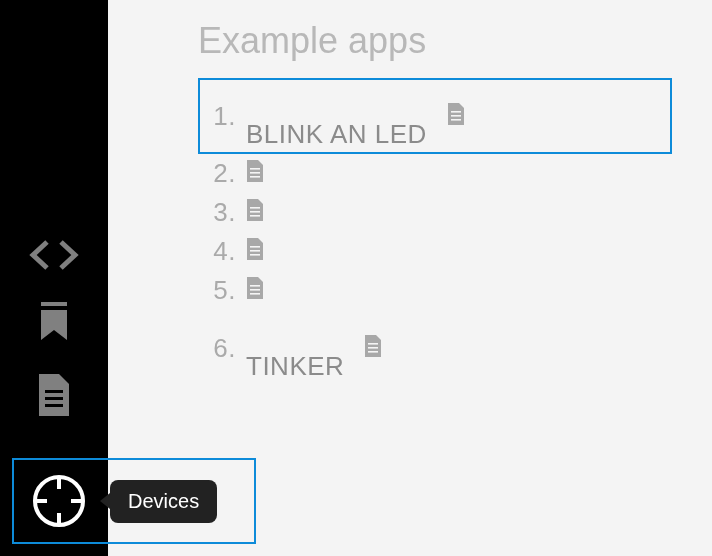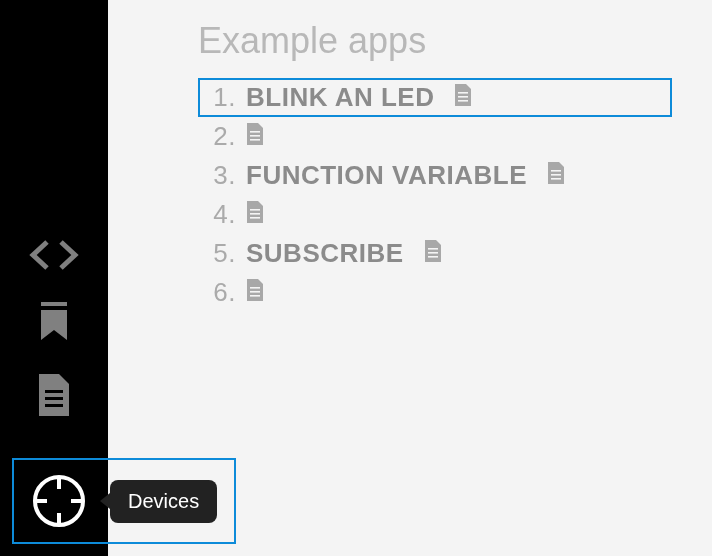--- a/index.html
+++ b/index.html
@@ -29,21 +29,21 @@
       display: flex;
       align-items: center;
       justify-content: center;
       cursor: pointer;
     }
     .sidebar-icon svg { display: block; }
     .devices-area {
       position: absolute;
       left: 12px;
       bottom: 12px;
-      width: 224px;
+      width: 244px;
       height: 86px;
       border: 2px solid #0d8bd9;
       display: flex;
       align-items: center;
     }
     .devices-target {
       width: 58px;
       height: 58px;
       margin-left: 16px;
       display: flex;
@@ -103,23 +103,24 @@
     }
     .app-num {
       color: #aaa;
       font-weight: 300;
       min-width: 30px;
       text-align: right;
       margin-right: 10px;
     }
     .app-name {
       color: #8b8b8b;
-      font-weight: 700;
+      font-weight: 400;
       text-transform: uppercase;
       margin-right: 20px;
+      margin-top: 37px;
     }
     .app-file-icon {
       color: #a8a8a8;
     }
   </style>
 </head>
 <body>
 
 <div class="sidebar">
   <div class="sidebar-icon">
@@ -174,49 +175,48 @@
         <span class="app-num">2.</span>
         <span class="app-file-icon"><svg width="18" height="22" viewBox="0 0 18 22" fill="currentColor">
             <path d="M1 0 L12 0 L17 5 L17 22 L1 22 Z"></path>
             <rect x="4" y="8" width="10" height="1.6" fill="#f4f4f4"></rect>
             <rect x="4" y="12" width="10" height="1.6" fill="#f4f4f4"></rect>
             <rect x="4" y="16" width="10" height="1.6" fill="#f4f4f4"></rect>
           </svg></span>
       </li>
       <li class="app-item">
         <span class="app-num">3.</span>
-        <span class="app-name">FUNCTION VARIABLE</span>
         <span class="app-file-icon"><svg width="18" height="22" viewBox="0 0 18 22" fill="currentColor">
             <path d="M1 0 L12 0 L17 5 L17 22 L1 22 Z"></path>
             <rect x="4" y="8" width="10" height="1.6" fill="#f4f4f4"></rect>
             <rect x="4" y="12" width="10" height="1.6" fill="#f4f4f4"></rect>
             <rect x="4" y="16" width="10" height="1.6" fill="#f4f4f4"></rect>
           </svg></span>
       </li>
       <li class="app-item">
         <span class="app-num">4.</span>
         <span class="app-file-icon"><svg width="18" height="22" viewBox="0 0 18 22" fill="currentColor">
             <path d="M1 0 L12 0 L17 5 L17 22 L1 22 Z"></path>
             <rect x="4" y="8" width="10" height="1.6" fill="#f4f4f4"></rect>
             <rect x="4" y="12" width="10" height="1.6" fill="#f4f4f4"></rect>
             <rect x="4" y="16" width="10" height="1.6" fill="#f4f4f4"></rect>
           </svg></span>
       </li>
       <li class="app-item">
         <span class="app-num">5.</span>
-        <span class="app-name">SUBSCRIBE</span>
         <span class="app-file-icon"><svg width="18" height="22" viewBox="0 0 18 22" fill="currentColor">
             <path d="M1 0 L12 0 L17 5 L17 22 L1 22 Z"></path>
             <rect x="4" y="8" width="10" height="1.6" fill="#f4f4f4"></rect>
             <rect x="4" y="12" width="10" height="1.6" fill="#f4f4f4"></rect>
             <rect x="4" y="16" width="10" height="1.6" fill="#f4f4f4"></rect>
           </svg></span>
       </li>
       <li class="app-item">
         <span class="app-num">6.</span>
+        <span class="app-name">TINKER</span>
         <span class="app-file-icon"><svg width="18" height="22" viewBox="0 0 18 22" fill="currentColor">
             <path d="M1 0 L12 0 L17 5 L17 22 L1 22 Z"></path>
             <rect x="4" y="8" width="10" height="1.6" fill="#f4f4f4"></rect>
             <rect x="4" y="12" width="10" height="1.6" fill="#f4f4f4"></rect>
             <rect x="4" y="16" width="10" height="1.6" fill="#f4f4f4"></rect>
           </svg></span>
       </li>
     </ul>
 </div>
 

